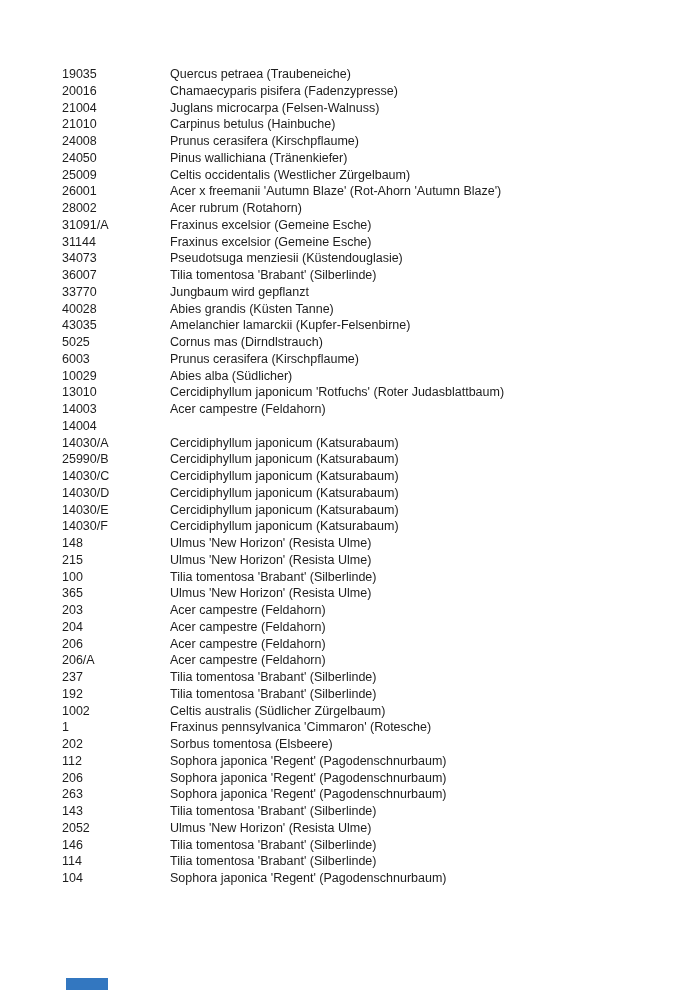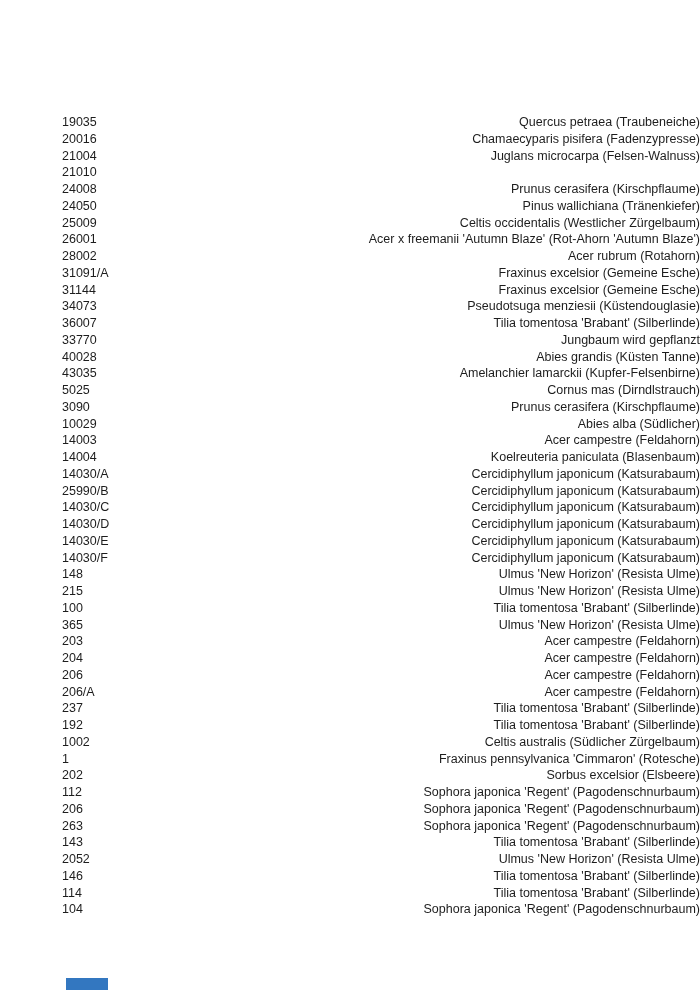--- a/index.html
+++ b/index.html
@@ -29,49 +29,49 @@
     color: #1d1d1d;
     white-space: nowrap;
   }
   .row .cell-id {
     margin-left: 62px;
     width: 108px;
     flex: 0 0 108px;
   }
   .row .cell-name {
     flex: 1 1 auto;
-    text-align: right;
   }
   .link-annotation-box {
     position: absolute;
     left: 66px;
     top: 978px;
     width: 42px;
     height: 14px;
   }
 </style>
 </head>
 <body>
 
 <div class="page" style="background: rgb(255, 255, 255);">
-  <div class="tree-list" style="color: rgb(29, 29, 29); margin-top: 48px;">
+  <div class="tree-list" style="color: rgb(29, 29, 29);">
       <div class="row">
         <span class="cell-id">19035</span>
         <span class="cell-name">Quercus petraea (Traubeneiche)</span>
       </div>
       <div class="row">
         <span class="cell-id">20016</span>
         <span class="cell-name">Chamaecyparis pisifera (Fadenzypresse)</span>
       </div>
       <div class="row">
         <span class="cell-id">21004</span>
         <span class="cell-name">Juglans microcarpa (Felsen-Walnuss)</span>
       </div>
       <div class="row">
         <span class="cell-id">21010</span>
+        <span class="cell-name">Carpinus betulus (Hainbuche)</span>
       </div>
       <div class="row">
         <span class="cell-id">24008</span>
         <span class="cell-name">Prunus cerasifera (Kirschpflaume)</span>
       </div>
       <div class="row">
         <span class="cell-id">24050</span>
         <span class="cell-name">Pinus wallichiana (Tränenkiefer)</span>
       </div>
       <div class="row">
@@ -112,34 +112,37 @@
       </div>
       <div class="row">
         <span class="cell-id">43035</span>
         <span class="cell-name">Amelanchier lamarckii (Kupfer-Felsenbirne)</span>
       </div>
       <div class="row">
         <span class="cell-id">5025</span>
         <span class="cell-name">Cornus mas (Dirndlstrauch)</span>
       </div>
       <div class="row">
-        <span class="cell-id">3090</span>
+        <span class="cell-id">6003</span>
         <span class="cell-name">Prunus cerasifera (Kirschpflaume)</span>
       </div>
       <div class="row">
         <span class="cell-id">10029</span>
         <span class="cell-name">Abies alba (Südlicher)</span>
       </div>
       <div class="row">
+        <span class="cell-id">13010</span>
+        <span class="cell-name">Cercidiphyllum japonicum 'Rotfuchs' (Roter Judasblattbaum)</span>
+      </div>
+      <div class="row">
         <span class="cell-id">14003</span>
         <span class="cell-name">Acer campestre (Feldahorn)</span>
       </div>
       <div class="row">
         <span class="cell-id">14004</span>
-        <span class="cell-name">Koelreuteria paniculata (Blasenbaum)</span>
       </div>
       <div class="row">
         <span class="cell-id">14030/A</span>
         <span class="cell-name">Cercidiphyllum japonicum (Katsurabaum)</span>
       </div>
       <div class="row">
         <span class="cell-id">25990/B</span>
         <span class="cell-name">Cercidiphyllum japonicum (Katsurabaum)</span>
       </div>
       <div class="row">
@@ -201,21 +204,21 @@
       <div class="row">
         <span class="cell-id">1002</span>
         <span class="cell-name">Celtis australis (Südlicher Zürgelbaum)</span>
       </div>
       <div class="row">
         <span class="cell-id">1</span>
         <span class="cell-name">Fraxinus pennsylvanica 'Cimmaron' (Rotesche)</span>
       </div>
       <div class="row">
         <span class="cell-id">202</span>
-        <span class="cell-name">Sorbus excelsior (Elsbeere)</span>
+        <span class="cell-name">Sorbus tomentosa (Elsbeere)</span>
       </div>
       <div class="row">
         <span class="cell-id">112</span>
         <span class="cell-name">Sophora japonica 'Regent' (Pagodenschnurbaum)</span>
       </div>
       <div class="row">
         <span class="cell-id">206</span>
         <span class="cell-name">Sophora japonica 'Regent' (Pagodenschnurbaum)</span>
       </div>
       <div class="row">

